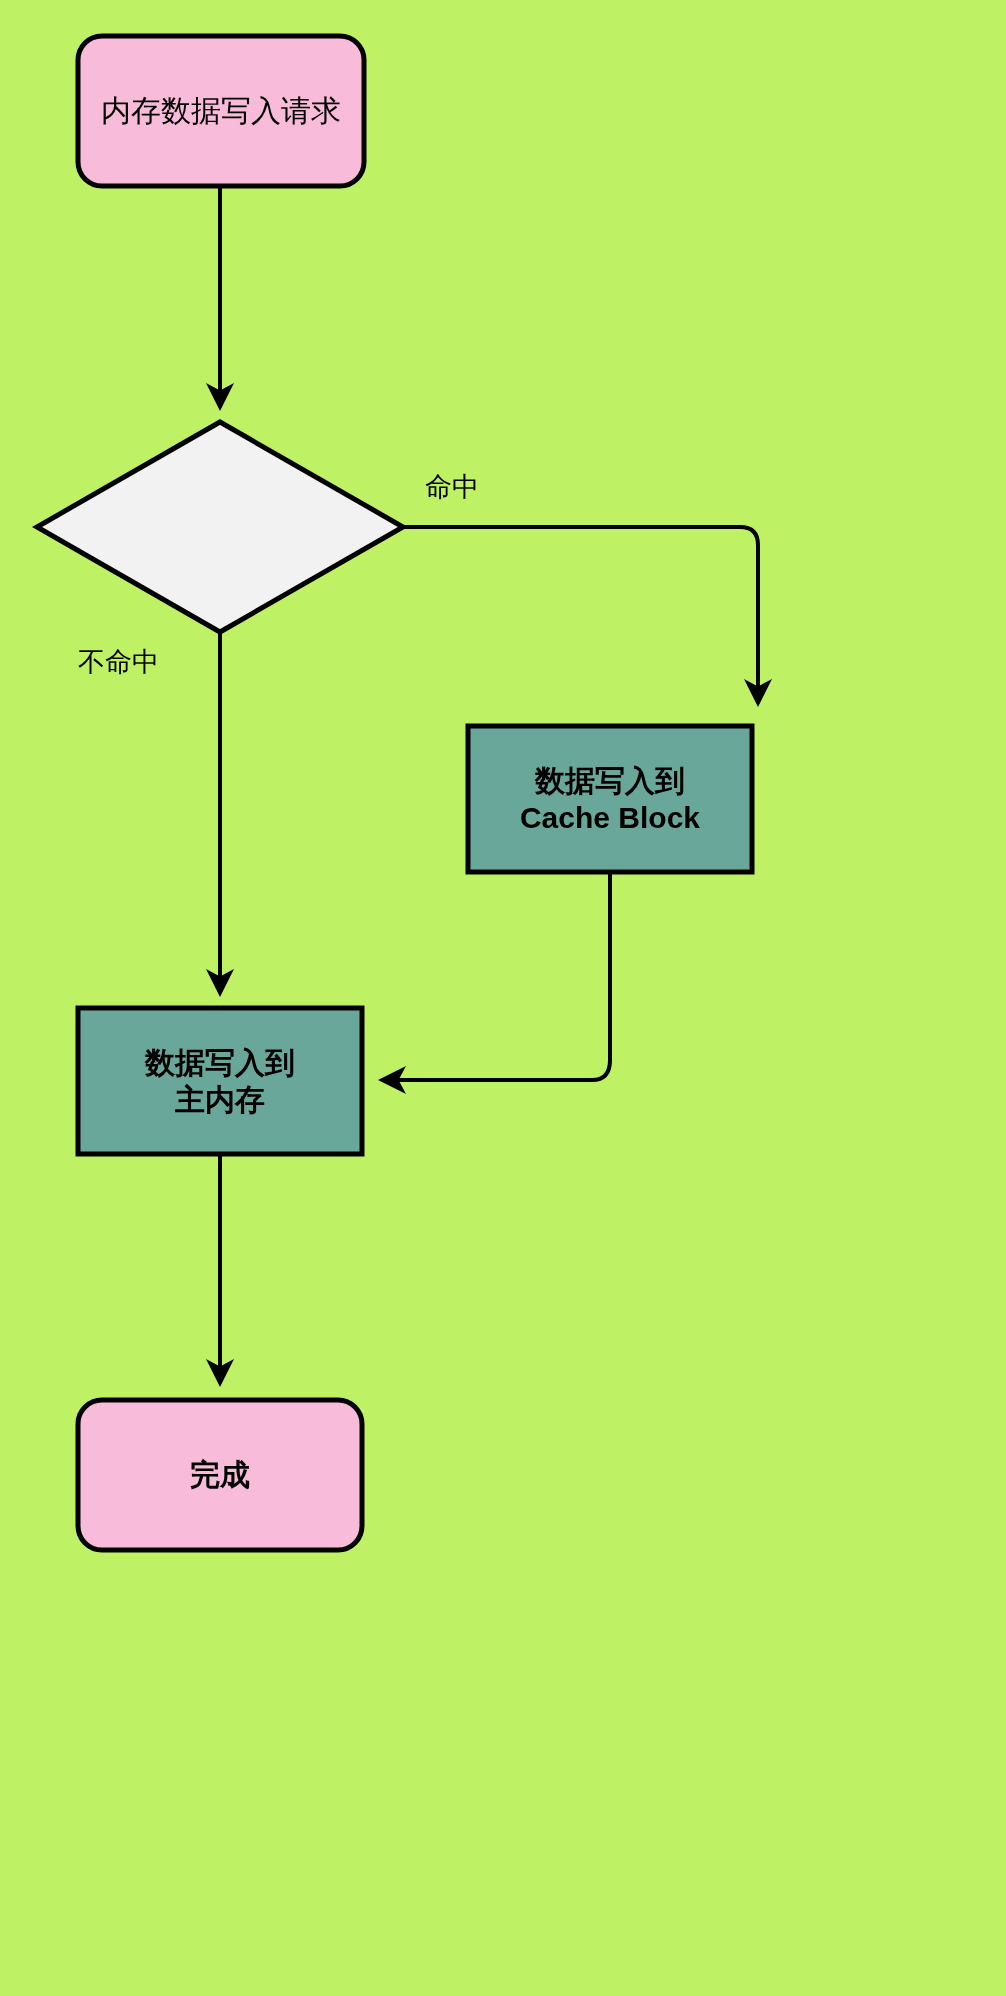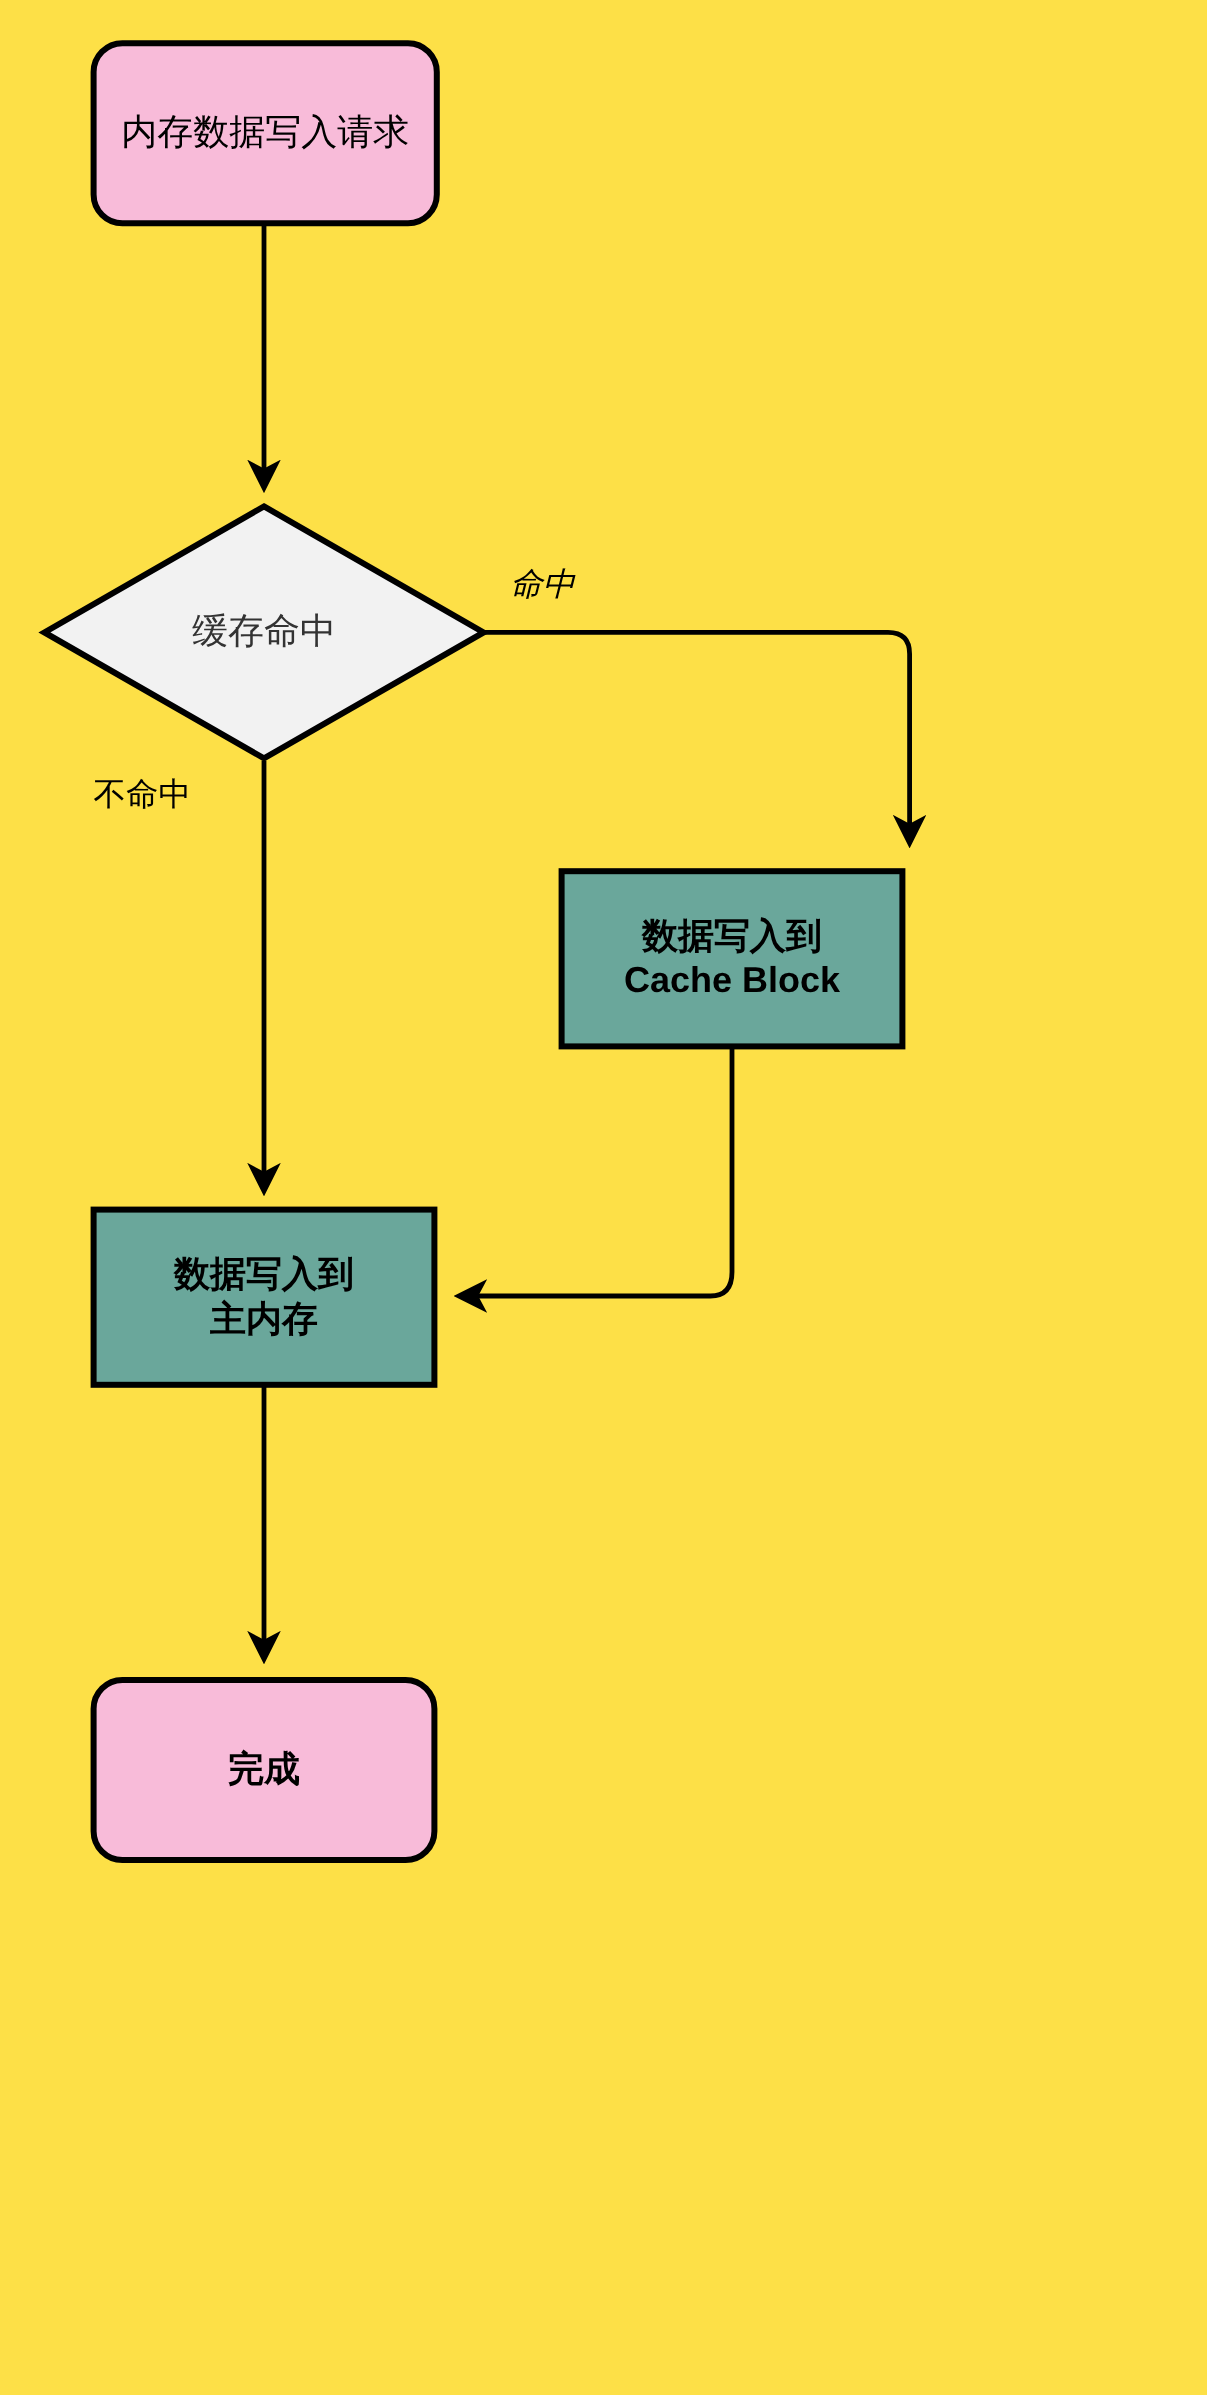--- a/index.html
+++ b/index.html
@@ -7,21 +7,21 @@
     padding: 0;
     background: #ffffff;
   }
   body {
     font-family: "Liberation Sans", "DejaVu Sans", sans-serif;
   }
   #canvas {
     position: relative;
     width: 1006px;
     height: 1996px;
-    background: #fde047;
+    background: #bef264;
     overflow: hidden;
   }
   #flow-svg {
     position: absolute;
     top: 0;
     left: 0;
     width: 1006px;
     height: 1996px;
   }
   .node-label {
@@ -94,27 +94,26 @@
       <rect x="78" y="1008" width="284" height="146" fill="#6aa79b" stroke="#000000" stroke-width="5"></rect>
     </g>
 
     <g>
       <rect x="78" y="1400" width="284" height="150" rx="24" ry="24" fill="#f8bbd9" stroke="#000000" stroke-width="5"></rect>
     </g>
   </svg>
 
   <div class="node-label lbl-start" style="left:78px; top:36px; width:286px; height:150px;">内存数据写入请求</div>
 
-  <div class="node-label lbl-decision" style="left:90px; top:487px; width:260px; height:80px;">缓存命中</div>
 
   <div class="node-label lbl-process" style="left:468px; top:726px; width:284px; height:146px;">数据写入到
 Cache Block</div>
 
   <div class="node-label lbl-process" style="left:78px; top:1008px; width:284px; height:146px;">数据写入到
 主内存</div>
 
   <div class="node-label lbl-end" style="left:78px; top:1400px; width:284px; height:150px;font-weight:bold;">完成</div>
 
-  <div class="edge-label" style="left:425px; top:473px;font-style:italic;">命中</div>
+  <div class="edge-label" style="left:425px; top:473px;">命中</div>
 
   <div class="edge-label" style="left:78px; top:648px;">不命中</div>
 
 </div>
 
 </body></html>

